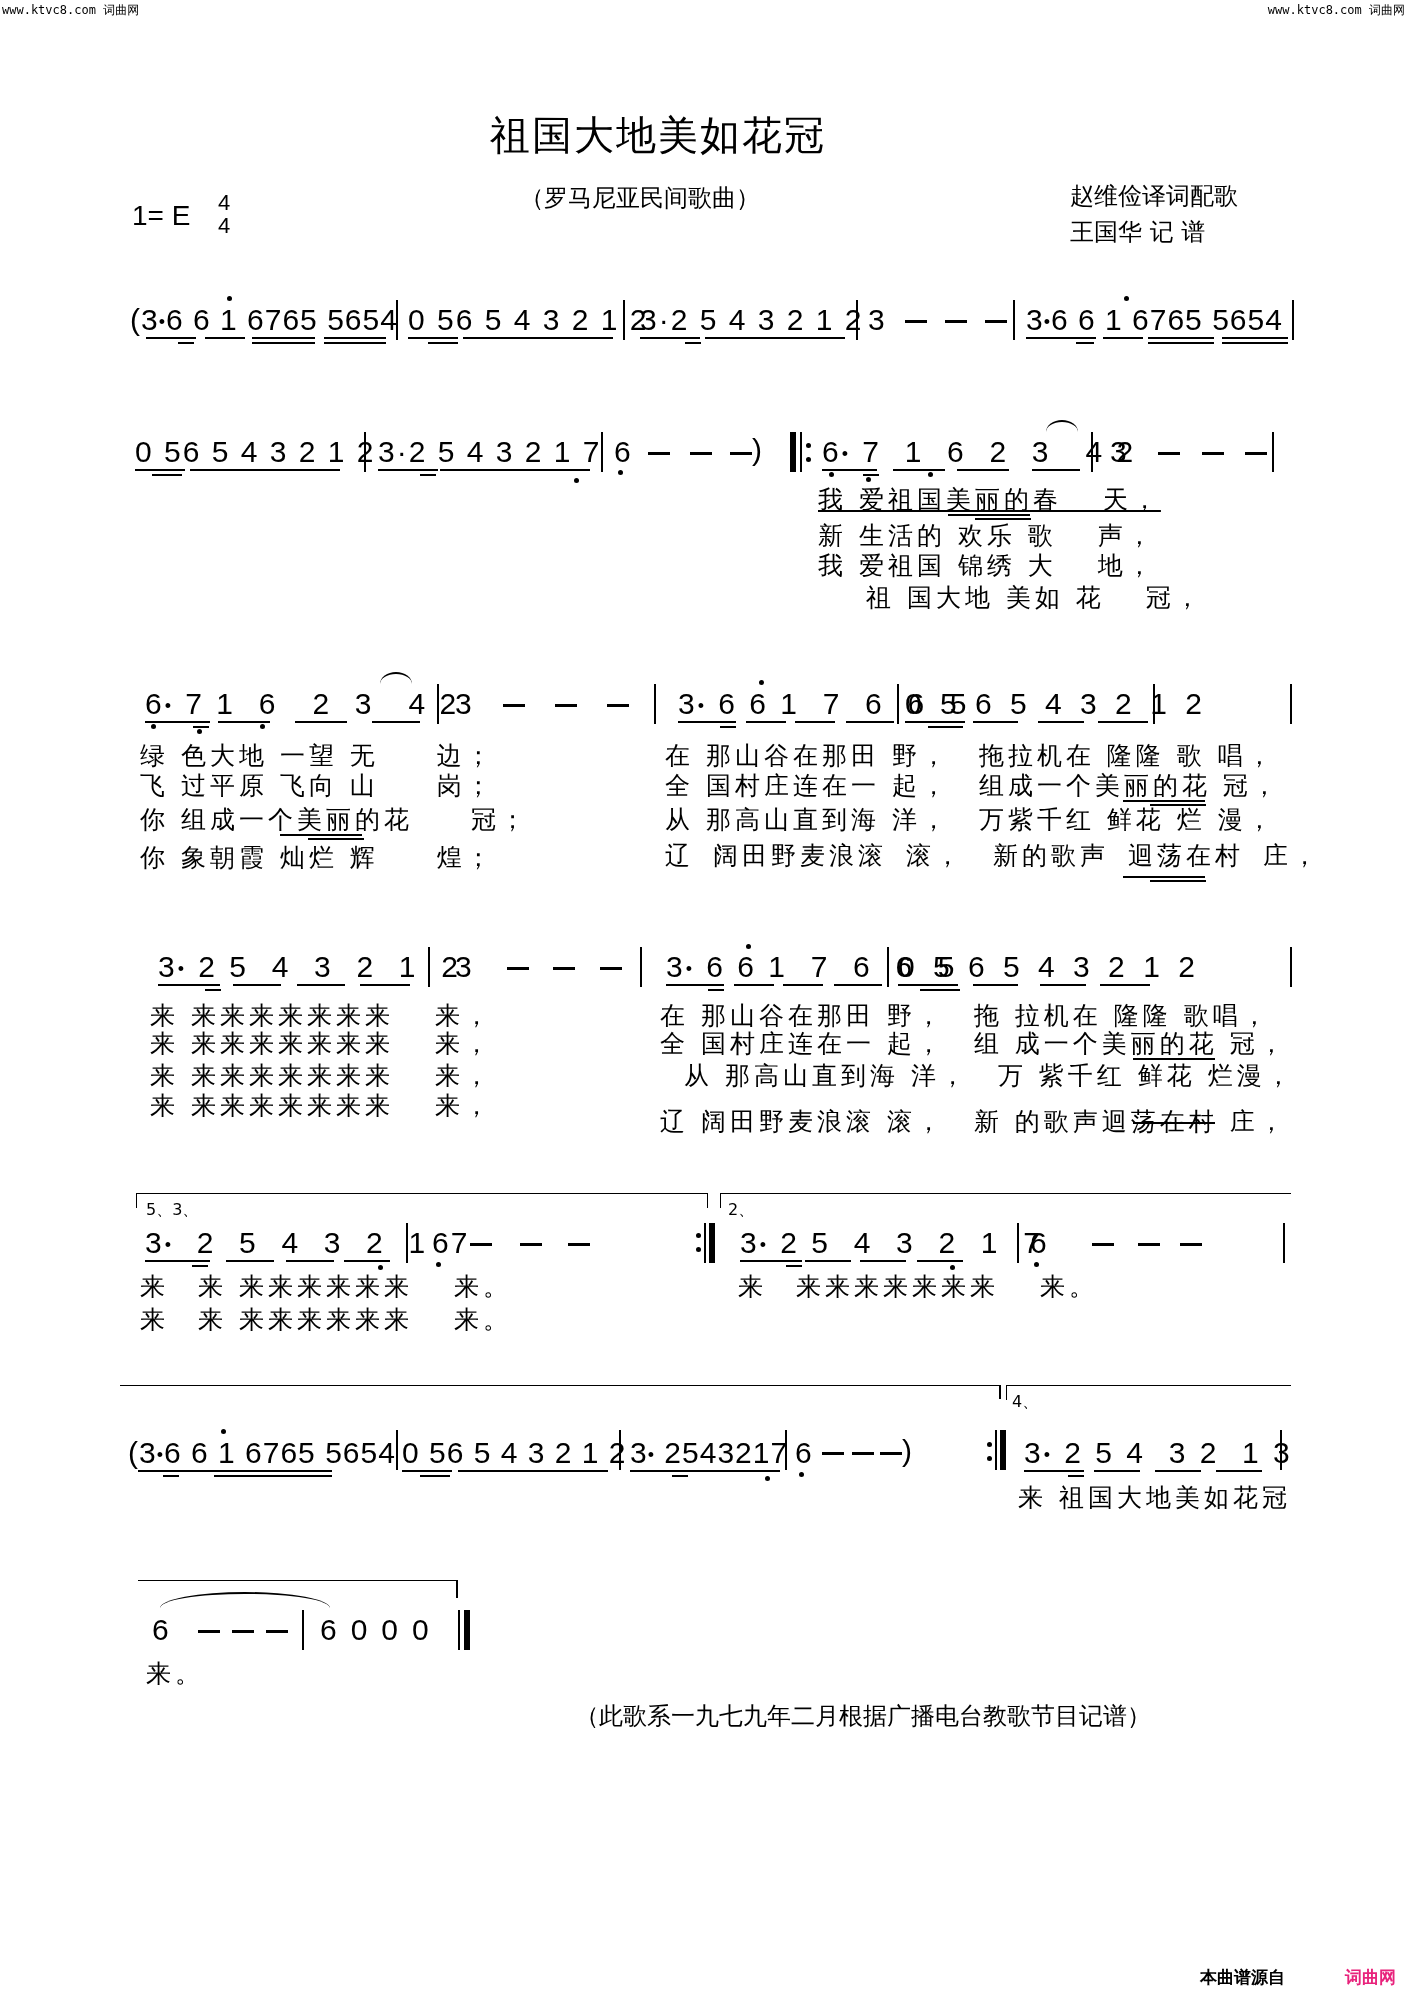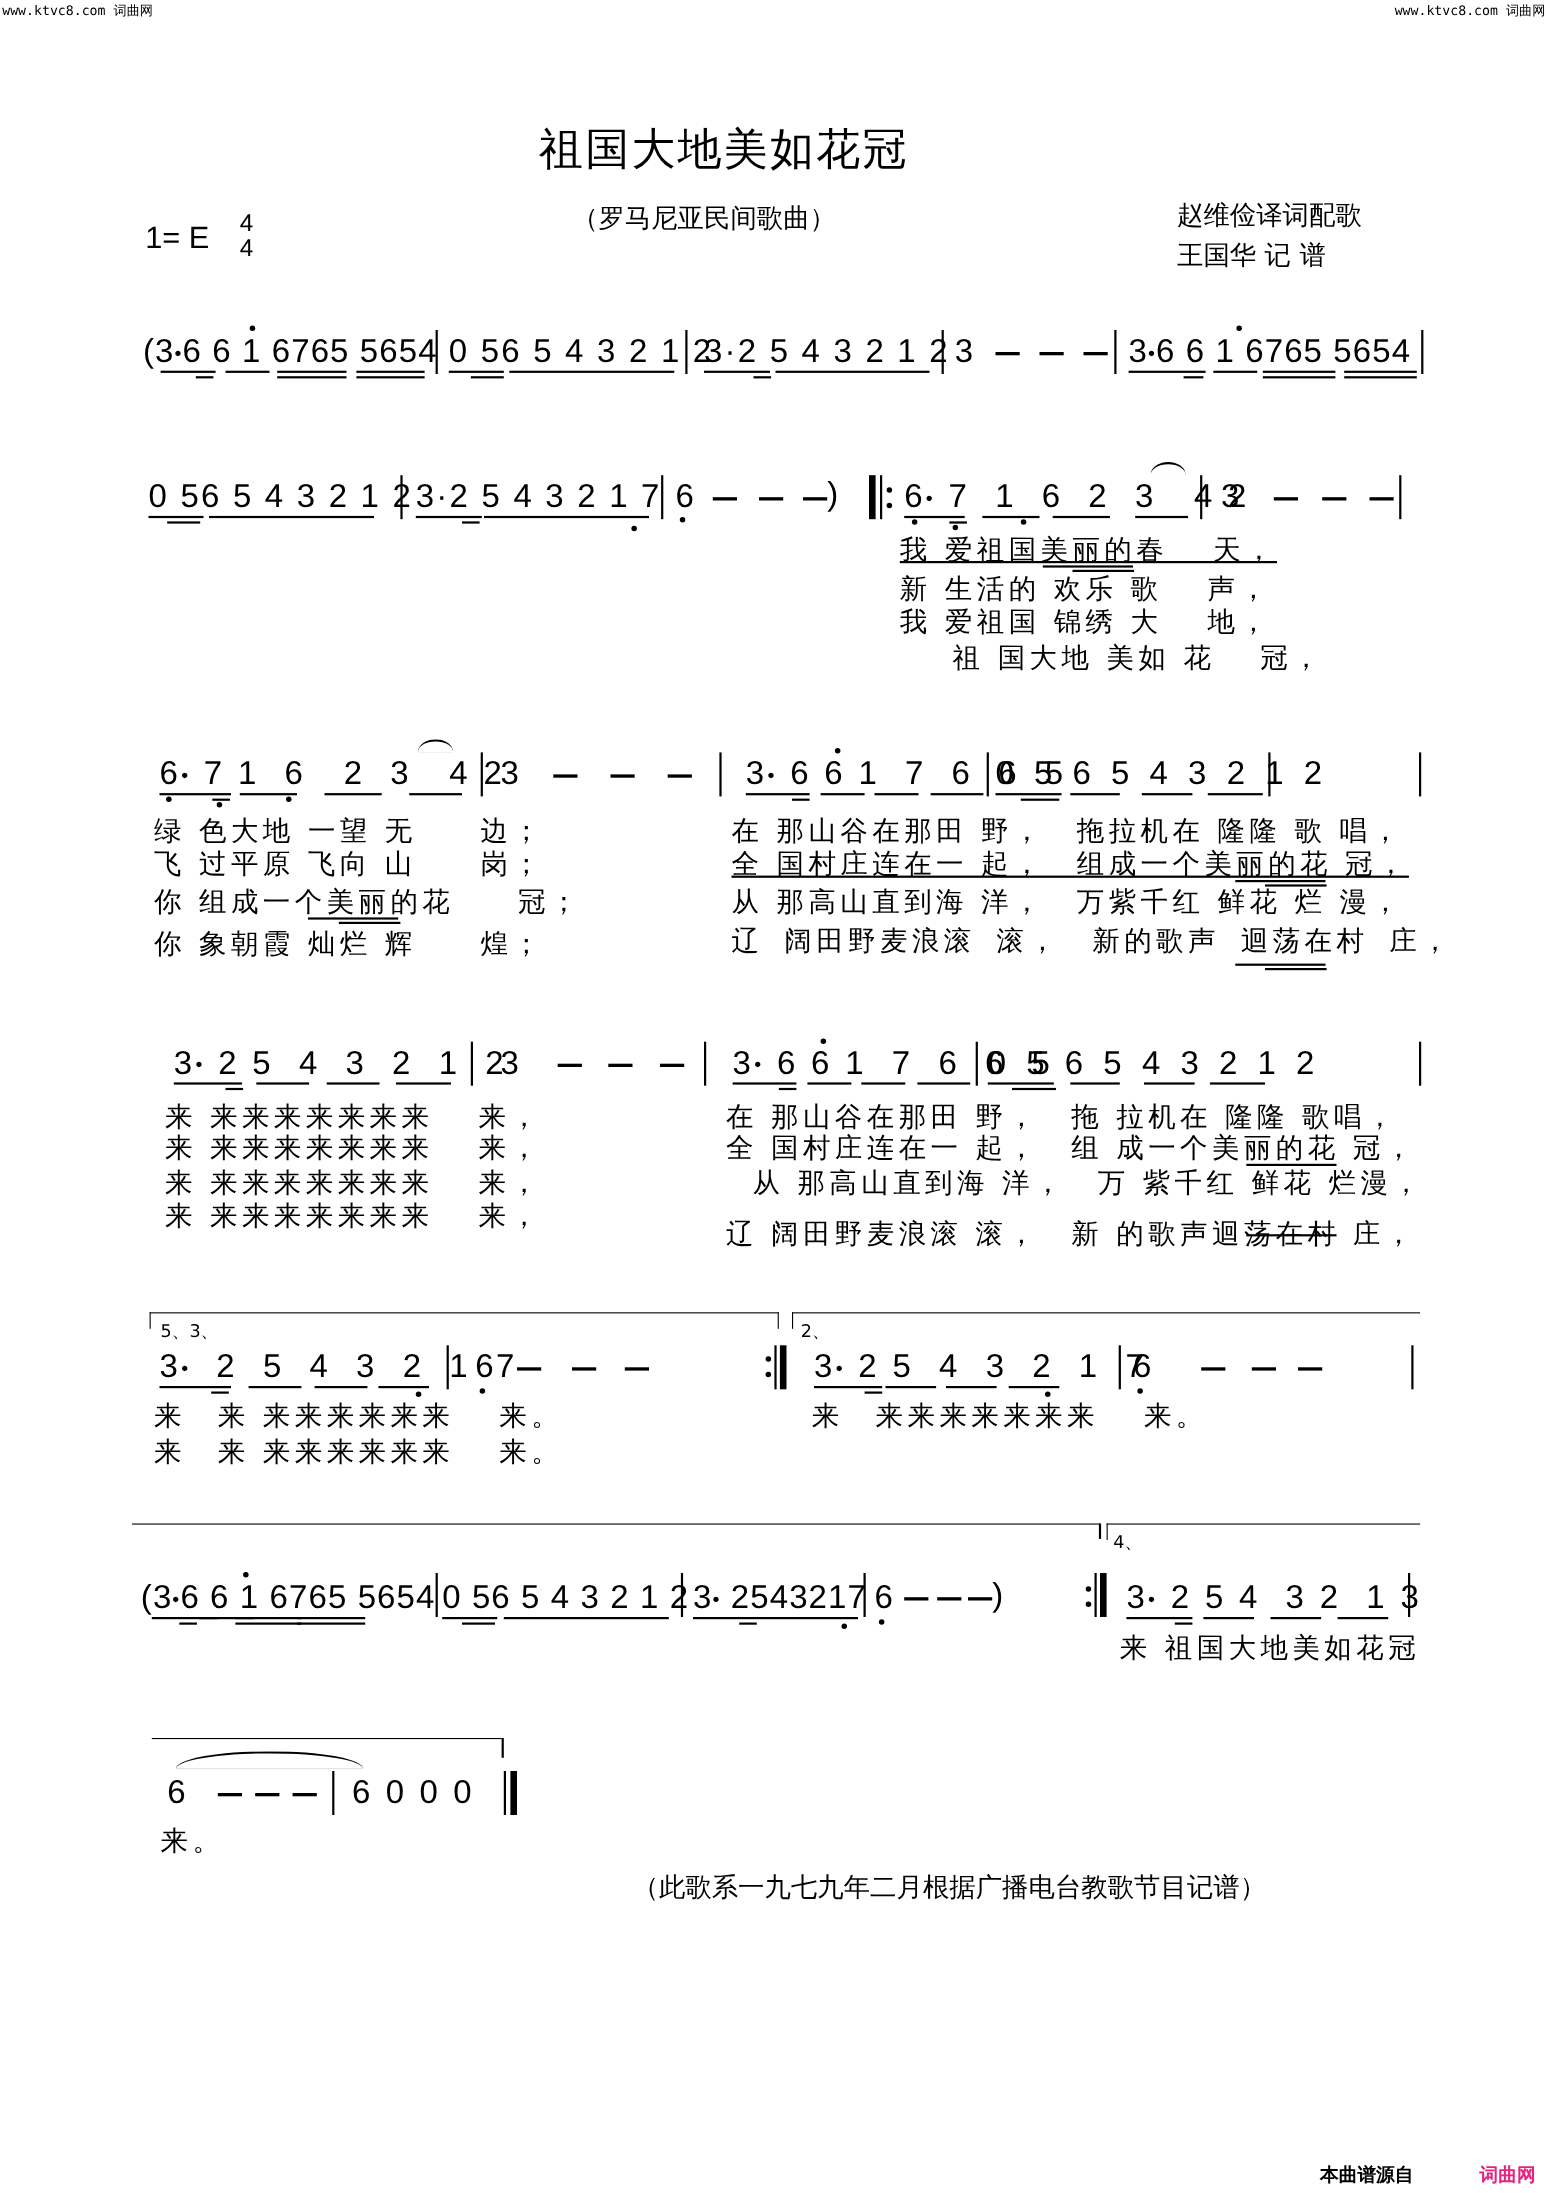--- a/index.html
+++ b/index.html
@@ -174,21 +174,21 @@
   <div class="bar" style="left:1290px;top:684px;height:40px;"></div>
 
   <div class="lyr" style="left:140px;top:742px;">绿 色大地 一望 无　　边；</div>
   <div class="lyr" style="left:140px;top:772px;">飞 过平原 飞向 山　　岗；</div>
   <div class="lyr" style="left:140px;top:806px;">你 组成一个美丽的花　　冠；</div>
   <div class="lyr" style="left:140px;top:844px;">你 象朝霞 灿烂 辉　　煌；</div>
   <div class="ul" style="left:280px;top:834px;width:82px;"></div>
   <div class="ul" style="left:308px;top:838px;width:56px;"></div>
 
   <div class="lyr" style="left:665px;top:742px;">在 那山谷在那田 野，　拖拉机在 隆隆 歌 唱，</div>
-  <div class="lyr" style="left:665px;top:772px;text-decoration:underline;">全 国村庄连在一 起，　组成一个美丽的花 冠，</div>
+  <div class="lyr" style="left:665px;top:772px;">全 国村庄连在一 起，　组成一个美丽的花 冠，</div>
   <div class="lyr" style="left:665px;top:806px;">从 那高山直到海 洋，　万紫千红 鲜花 烂 漫，</div>
   <div class="lyr" style="left:665px;top:844px;font-family:Liberation Mono, monospace;">辽 阔田野麦浪滚 滚，　新的歌声 迴荡在村 庄，</div>
   <div class="ul" style="left:1123px;top:800px;width:82px;"></div>
   <div class="ul" style="left:1150px;top:804px;width:56px;"></div>
   <div class="ul" style="left:1123px;top:876px;width:82px;"></div>
   <div class="ul" style="left:1150px;top:880px;width:56px;"></div>
 </div>
 
 <div>
   <div class="n" style="left:158px;top:952px;letter-spacing:3px;">3<span style="font-size:18px;vertical-align:middle;">•</span>&nbsp;2&nbsp;5&nbsp;&nbsp;4&nbsp;&nbsp;3&nbsp;&nbsp;2&nbsp;&nbsp;1&nbsp;&nbsp;2</div>

